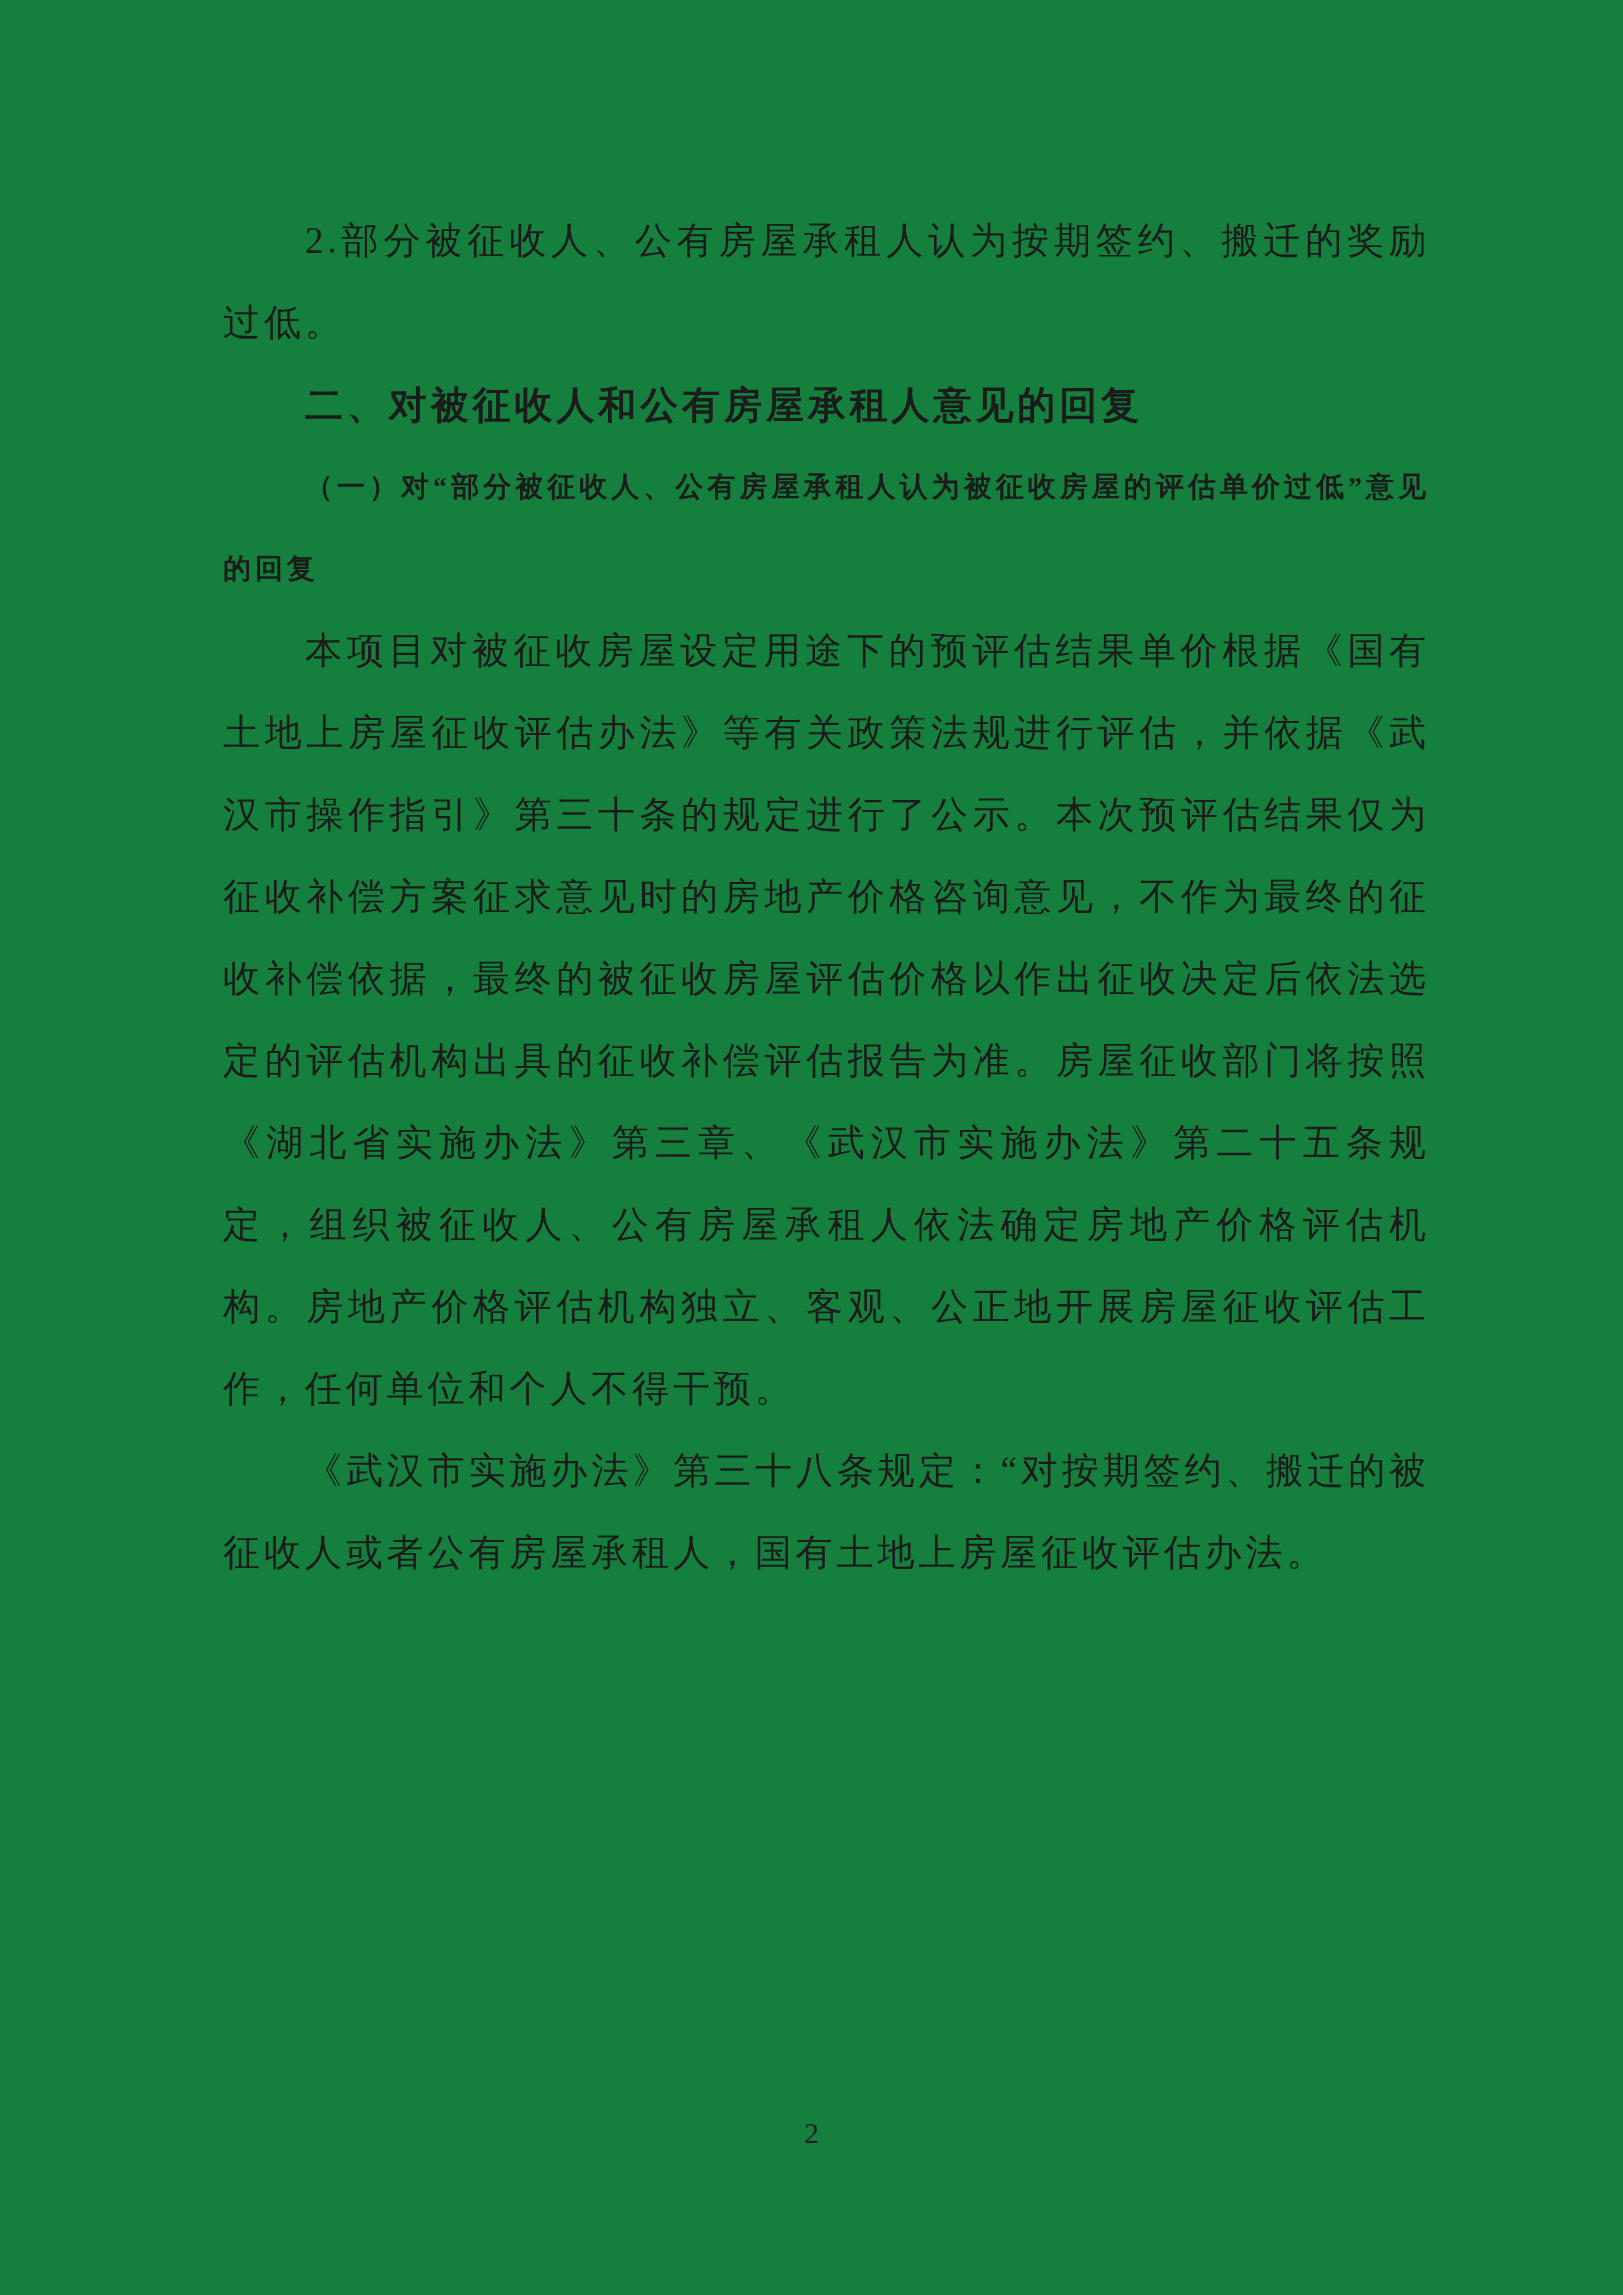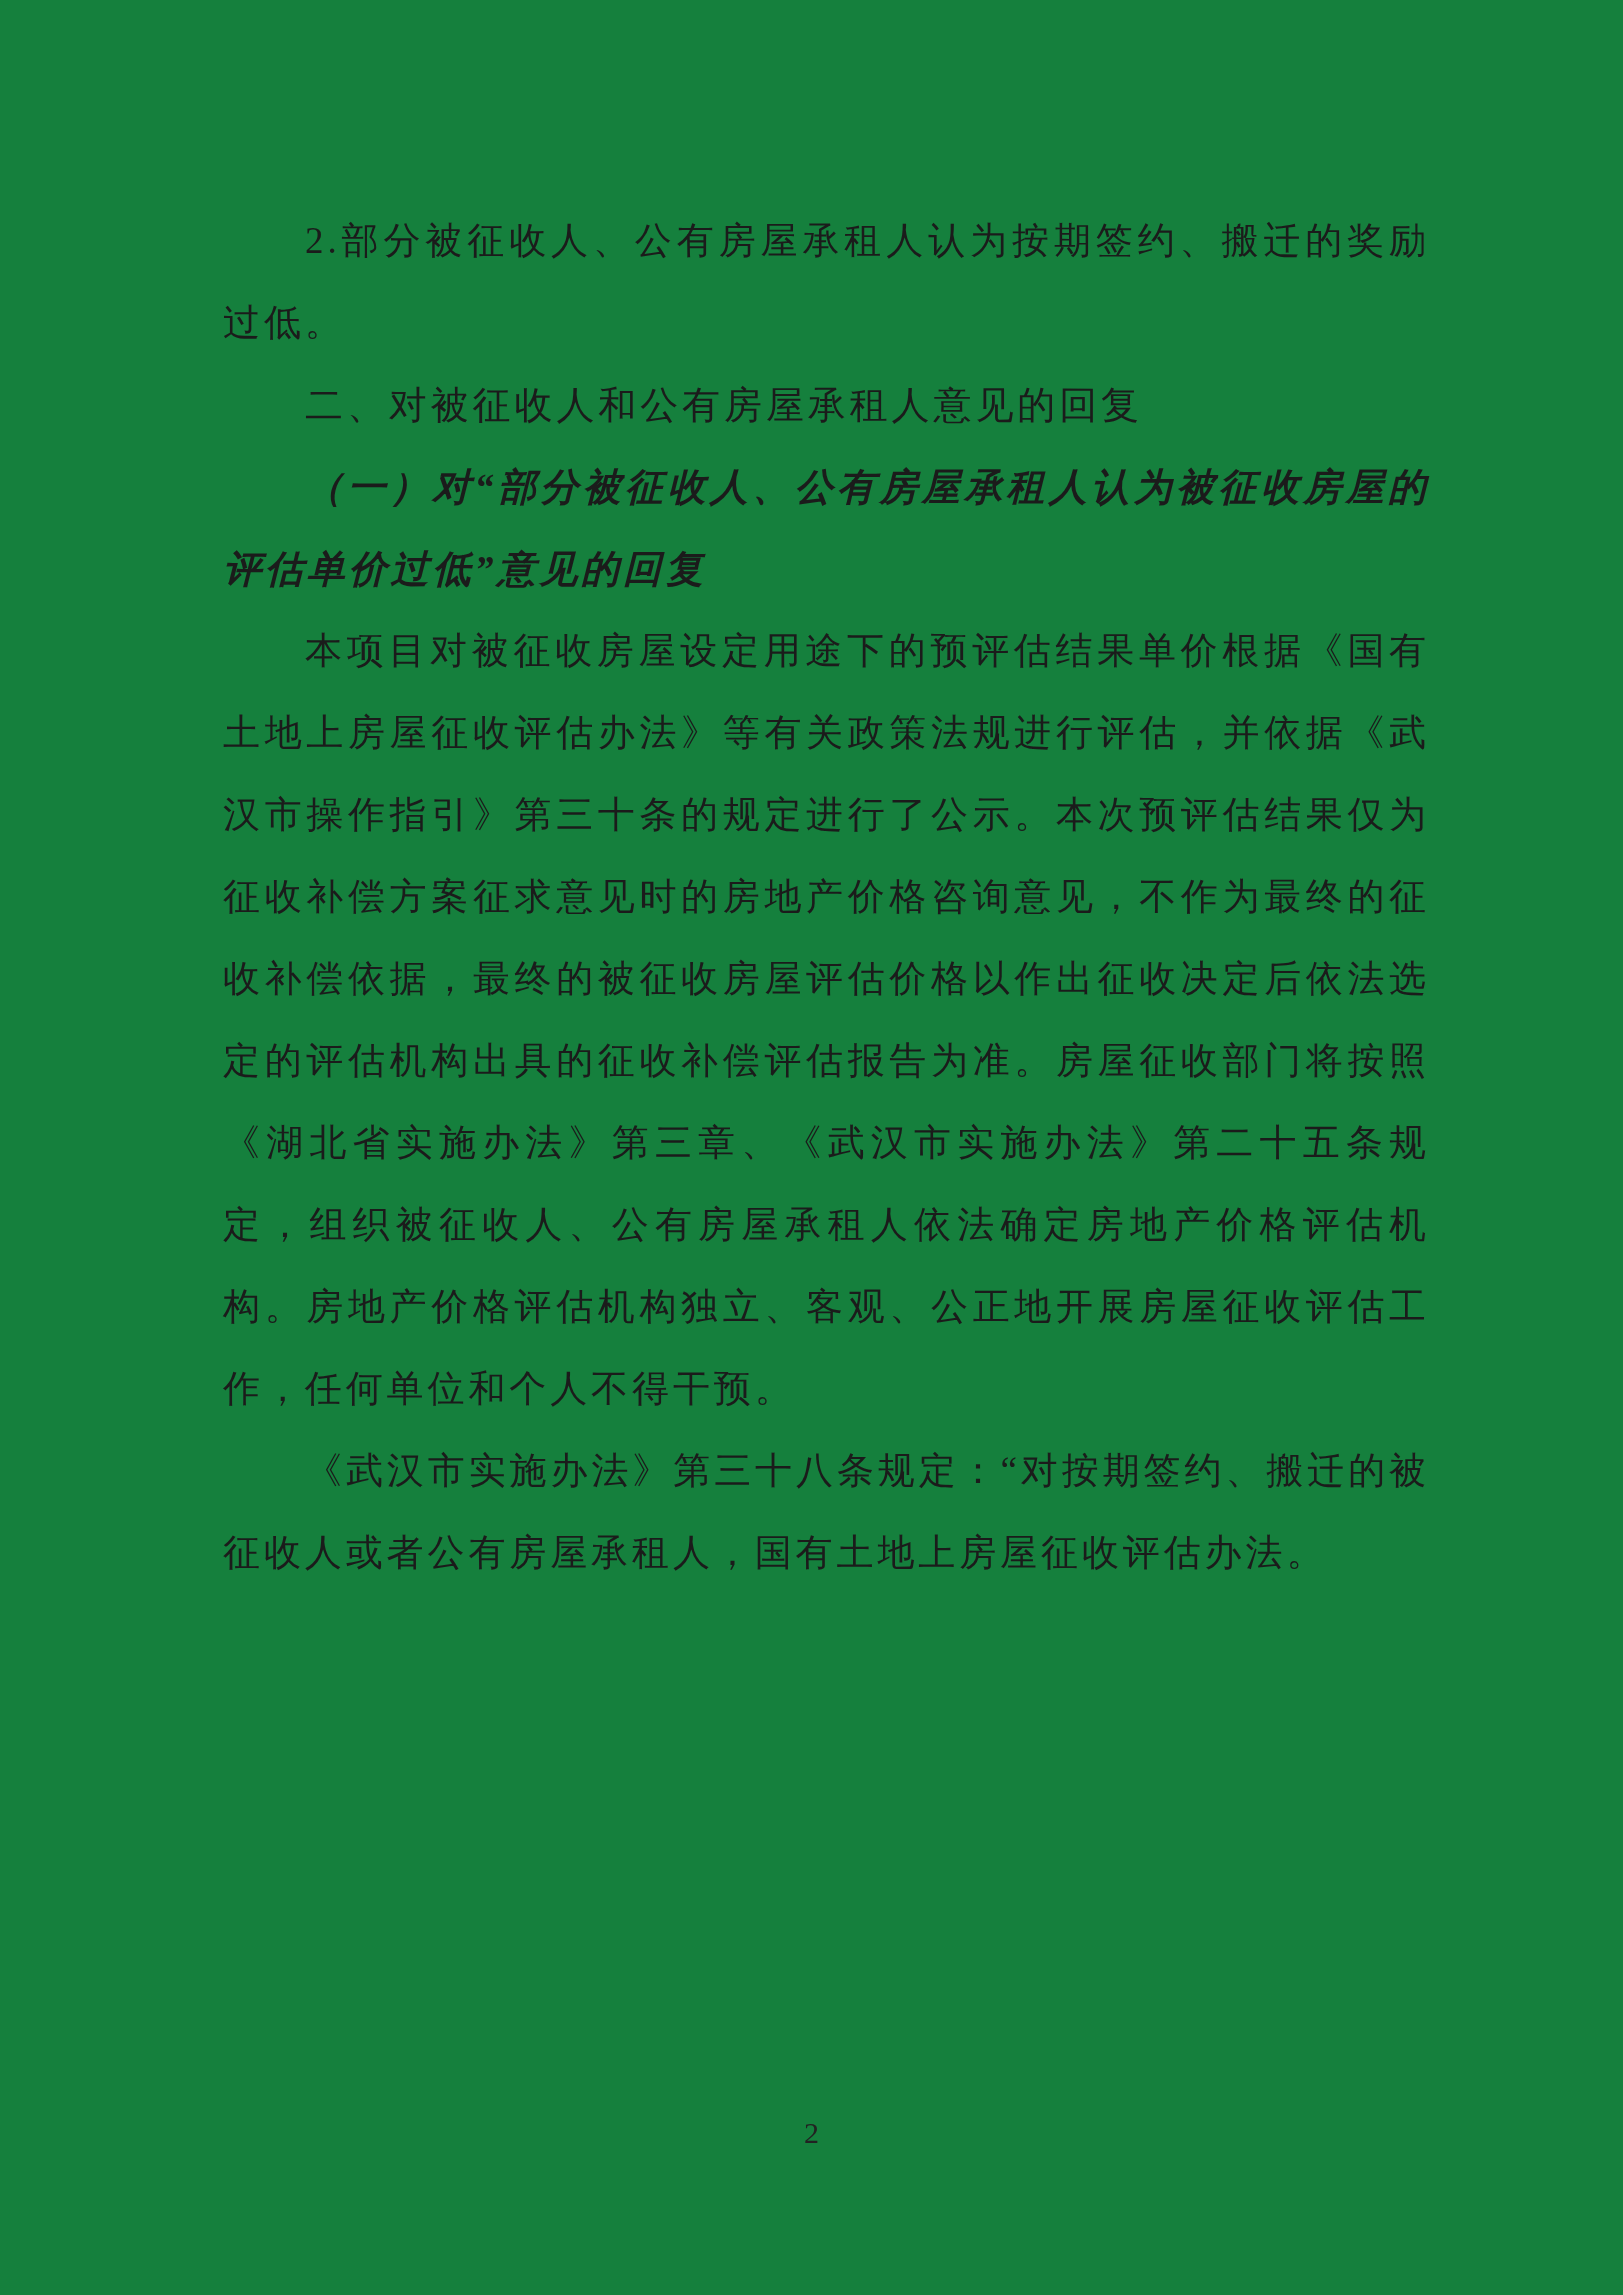--- a/index.html
+++ b/index.html
@@ -26,28 +26,27 @@
     font-family: "Liberation Serif", "DejaVu Serif", serif;
     font-size: 37px;
     line-height: 82px;
     letter-spacing: 3.9px;
     text-align: justify;
     text-justify: inter-ideograph;
     text-indent: 82px;
   }
   .content p.hei {
     font-family: "Liberation Sans", "DejaVu Sans", sans-serif;
-    font-weight: normal;
+    font-weight: bold;
     font-size: 38px;
   }
   .content p.kai {
     font-family: "Liberation Serif", "DejaVu Serif", serif;
     font-weight: bold;
-    font-style: italic;
-    font-size: 38px;
+    font-size: 28px;
   }
   .page-number {
     position: absolute;
     top: 2113px;
     left: 0;
     width: 100%;
     text-align: center;
     font-family: "Liberation Serif", "DejaVu Serif", serif;
     font-size: 30px;
     line-height: 39px;

